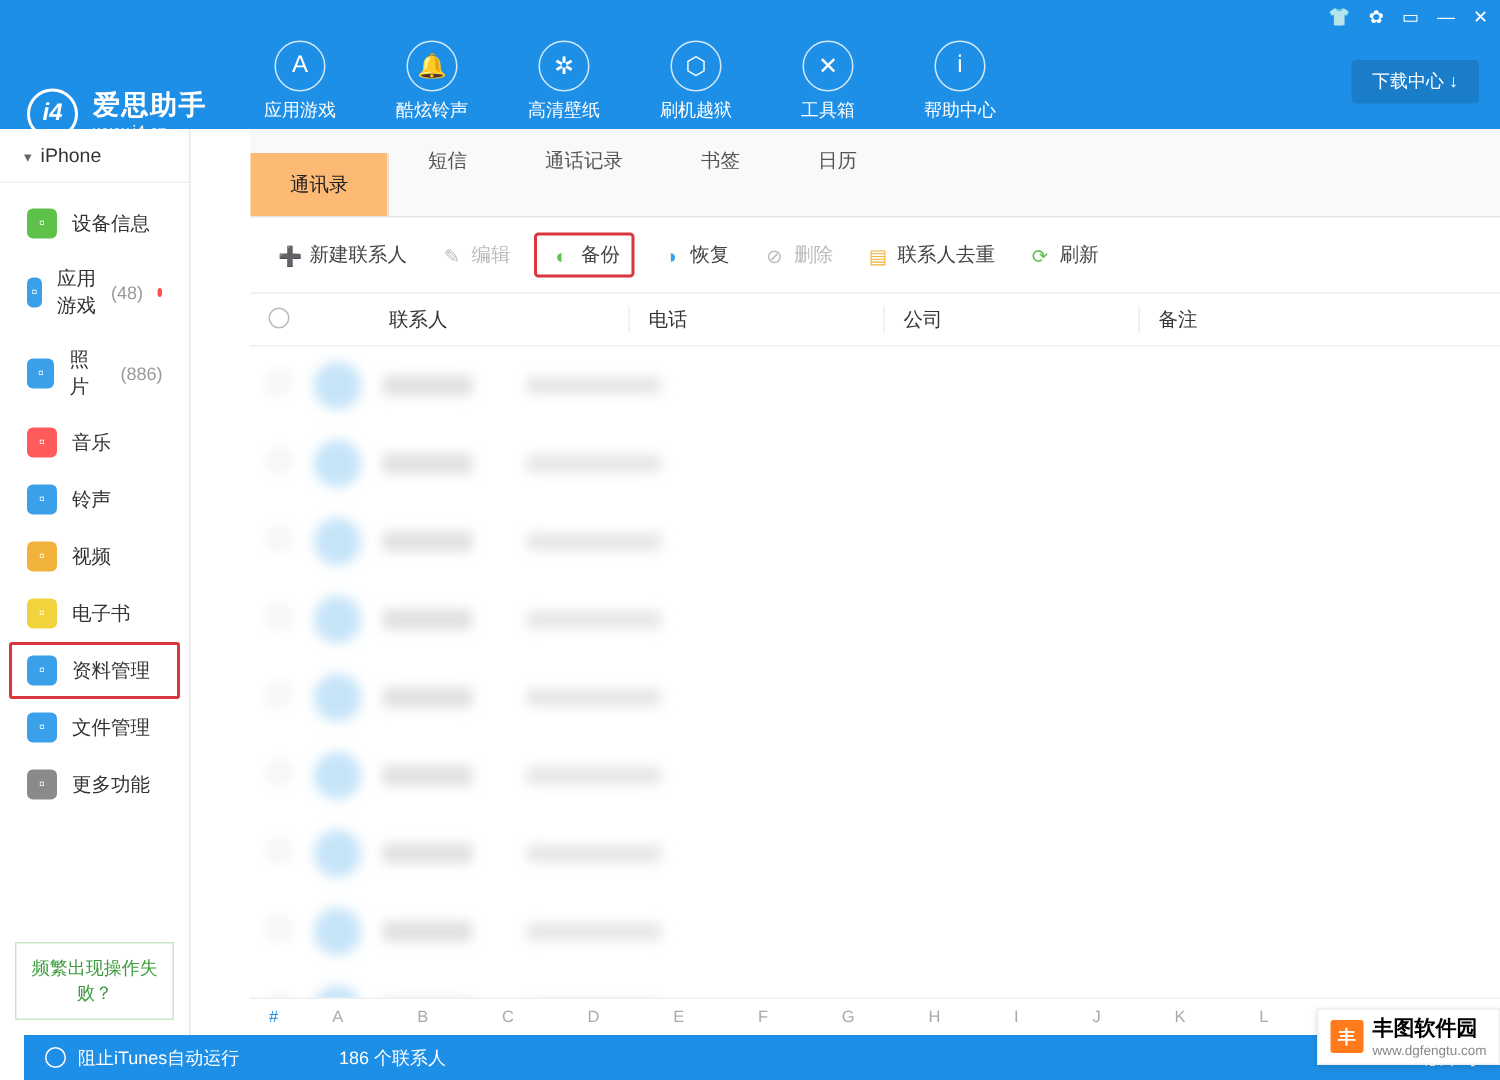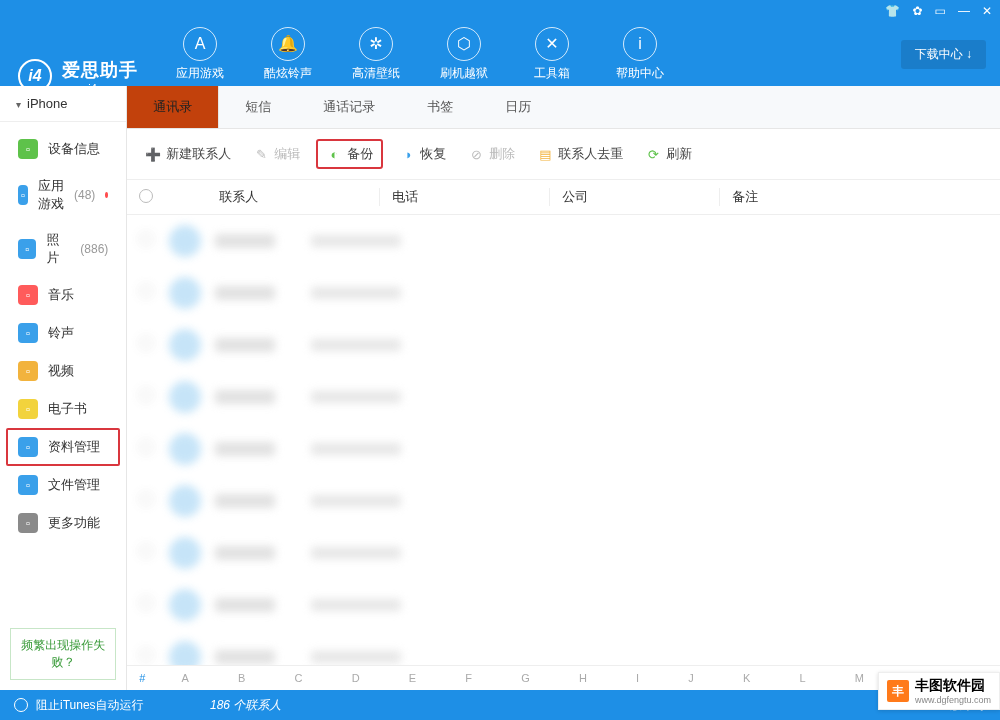--- a/index.html
+++ b/index.html
@@ -16,37 +16,37 @@
 .brand-text { color: #fff; }
 .brand-text .cn { font-size: 18px; font-weight: bold; letter-spacing: 1px; }
 .brand-text .en { font-size: 11px; }
 .top-nav { display: flex; flex: 1; }
 .top-nav-item { width: 88px; text-align: center; color: #fff; font-size: 12px; cursor: pointer; }
 .top-nav-item .circle { width: 34px; height: 34px; border: 1.5px solid rgba(255,255,255,0.8); border-radius: 50%; margin: 0 auto 4px; display: flex; align-items: center; justify-content: center; color: #fff; font-size: 16px; }
 .top-nav-item.active .circle { background: rgba(255,255,255,0.18); }
 .dl-center { margin-right: 14px; background: rgba(0,0,0,0.12); color: #fff; font-size: 12px; padding: 6px 14px; border-radius: 3px; cursor: pointer; }
 
 
-.body { display: flex; height: 604px; }
+.body { display: flex; height: 604px; gap: 40px; }
 .sidebar { width: 190px; border-right: 1px solid #e6e6e6; display: flex; flex-direction: column; }
 .device-label { padding: 10px 16px; font-size: 13px; color: #333; border-bottom: 1px solid #eee; }
 .device-label::before { content: "▾"; font-size: 10px; margin-right: 6px; color: #666; }
 .side-list { padding: 8px 0; flex: 1; }
 .side-item { display: flex; align-items: center; gap: 10px; padding: 9px 18px; font-size: 13px; color: #333; cursor: pointer; }
 .side-item .ico { width: 20px; height: 20px; border-radius: 4px; display: flex; align-items: center; justify-content: center; color: #fff; font-size: 11px; }
 .side-item .count { color: #999; font-size: 12px; }
 .side-item .dot { width: 6px; height: 6px; background: #ff4d4f; border-radius: 50%; }
 .side-item.selected { border: 2px solid #d9363e; border-radius: 2px; margin: 0 6px; padding: 7px 10px; }
 .side-help { margin: 10px; border: 1px solid #c7e6c7; color: #3a9b3a; font-size: 12px; text-align: center; padding: 8px; cursor: pointer; }
 
 
 .main { flex: 1; display: flex; flex-direction: column; }
 .tabs { display: flex; border-bottom: 1px solid #e6e6e6; background: #f7f9fb; }
 .tab { padding: 12px 26px; font-size: 13px; color: #555; cursor: pointer; }
-.tab.active { background: #c2410c; color: #222; border-right: 1px solid #e6e6e6; }
+.tab.active { background: #fdba74; color: #222; border-right: 1px solid #e6e6e6; margin-top: 16px; }
 
 .toolbar { display: flex; align-items: center; gap: 10px; padding: 10px 12px; border-bottom: 1px solid #eee; }
 .tool { display: flex; align-items: center; gap: 5px; font-size: 13px; color: #444; cursor: pointer; padding: 4px 6px; }
 .tool.disabled { color: #bbb; }
 .tool .ti { width: 16px; height: 16px; display: inline-flex; align-items: center; justify-content: center; font-size: 13px; }
 .tool.highlight { border: 2px solid #d9363e; border-radius: 3px; padding: 4px 8px; }
 
 
 .th-row { display: flex; align-items: center; border-bottom: 1px solid #eee; padding: 8px 12px; font-size: 13px; color: #333; }
 .th-row .chk { width: 30px; }
@@ -60,23 +60,23 @@
 .row { display: flex; align-items: center; padding: 10px 12px; filter: blur(4px); opacity: 0.85; }
 .row .chk { width: 30px; }
 .avatar { width: 32px; height: 32px; background: #bde0f7; border-radius: 50%; margin-right: 14px; }
 .name-blur { width: 60px; height: 14px; background: #dcdcdc; border-radius: 3px; }
 .phone-blur { width: 90px; height: 12px; background: #e2e2e2; border-radius: 3px; margin-left: 36px; }
 
 .alpha { border-top: 1px solid #eee; padding: 6px 12px; font-size: 11px; color: #aaa; letter-spacing: 10px; }
 .alpha .hash { color: #1e8fe6; }
 
 
-.footer { height: 30px; background: #1e8fe6; color: #fff; display: flex; align-items: center; font-size: 12px; padding: 0 14px; position: relative; }
+.footer { height: 30px; background: #1e8fe6; color: #fff; display: flex; align-items: center; font-size: 12px; padding: 0 14px; position: relative; margin-left: 16px; }
 .footer .ring { width: 14px; height: 14px; border: 1.5px solid #fff; border-radius: 50%; margin-right: 8px; }
-.footer .count { position: absolute; left: 210px; font-style: italic; }
+.footer .count { position: absolute; left: 210px; }
 .footer .ver { margin-left: auto; }
 
 
 .watermark { position: absolute; right: 0; bottom: 10px; background: #fff; border: 1px solid #eee; box-shadow: 0 1px 4px rgba(0,0,0,0.15); display: flex; align-items: center; padding: 4px 8px; font-size: 12px; gap: 6px; }
 .wm-logo { width: 22px; height: 22px; background: #ff7a1a; color: #fff; display: flex; align-items: center; justify-content: center; font-weight: bold; border-radius: 2px; }
 .wm-text .a { font-weight: bold; font-size: 14px; }
 .wm-text .b { font-size: 9px; color: #888; }
 </style>
 </head>
 <body>

